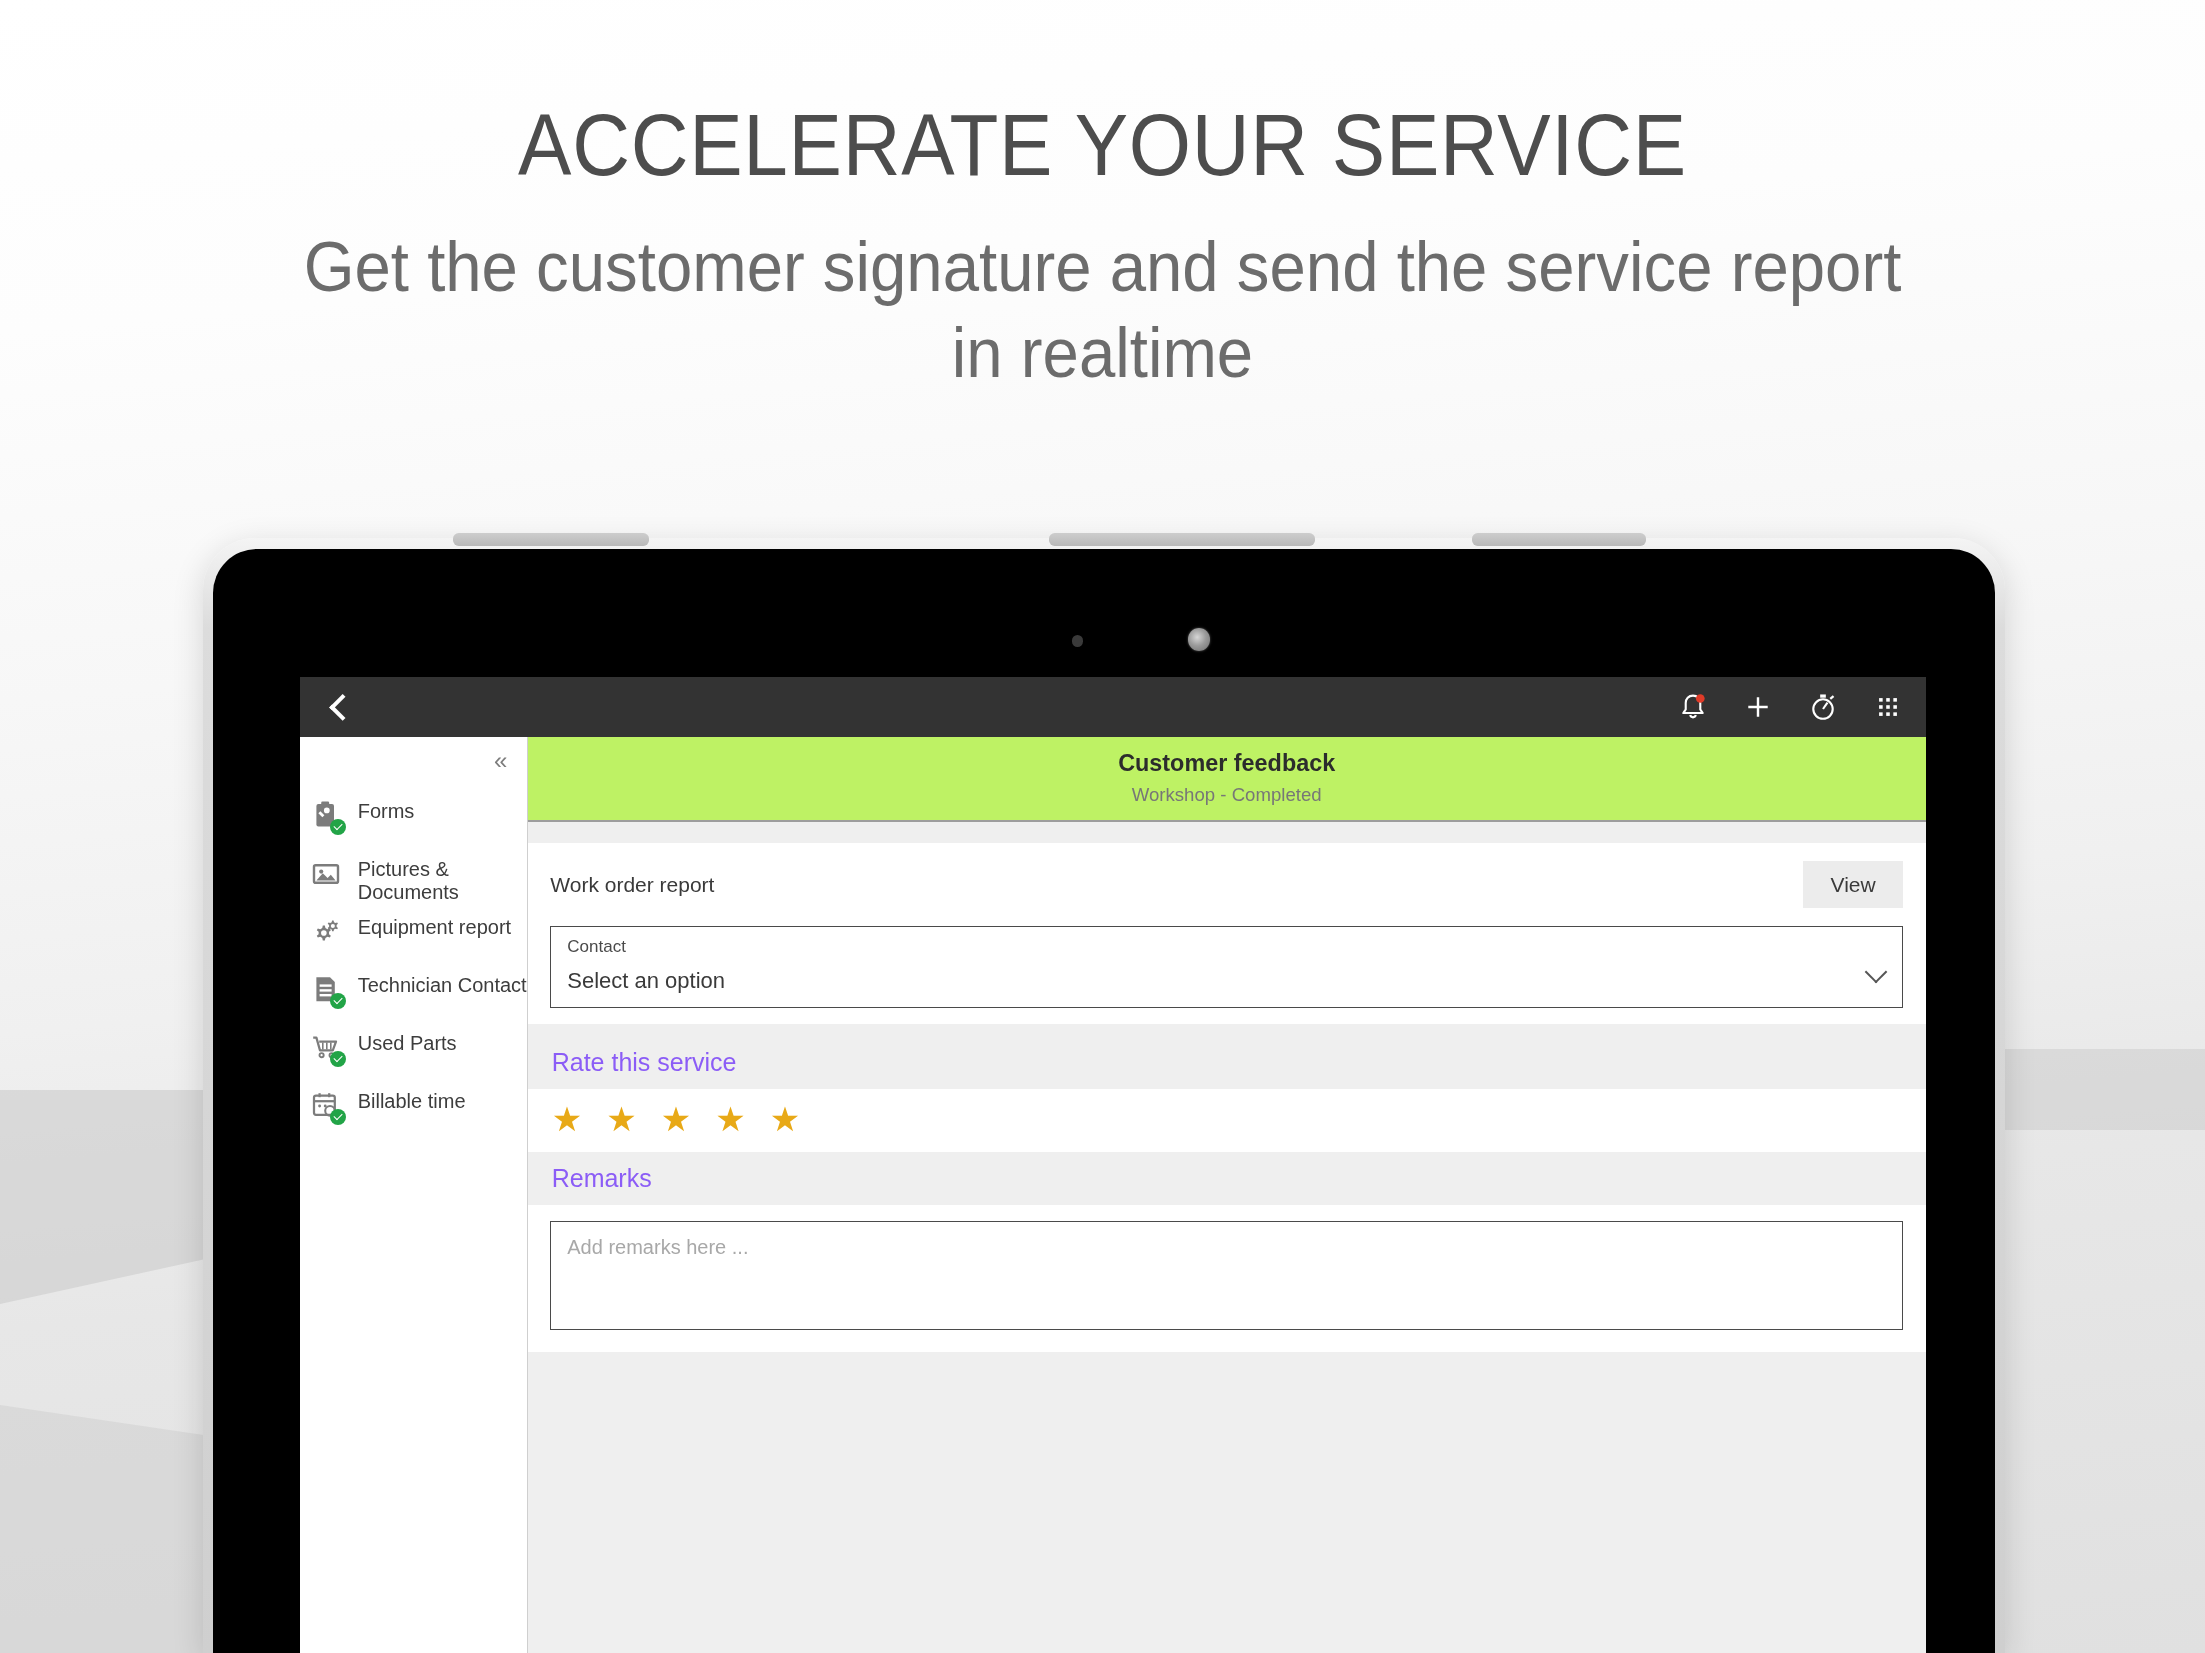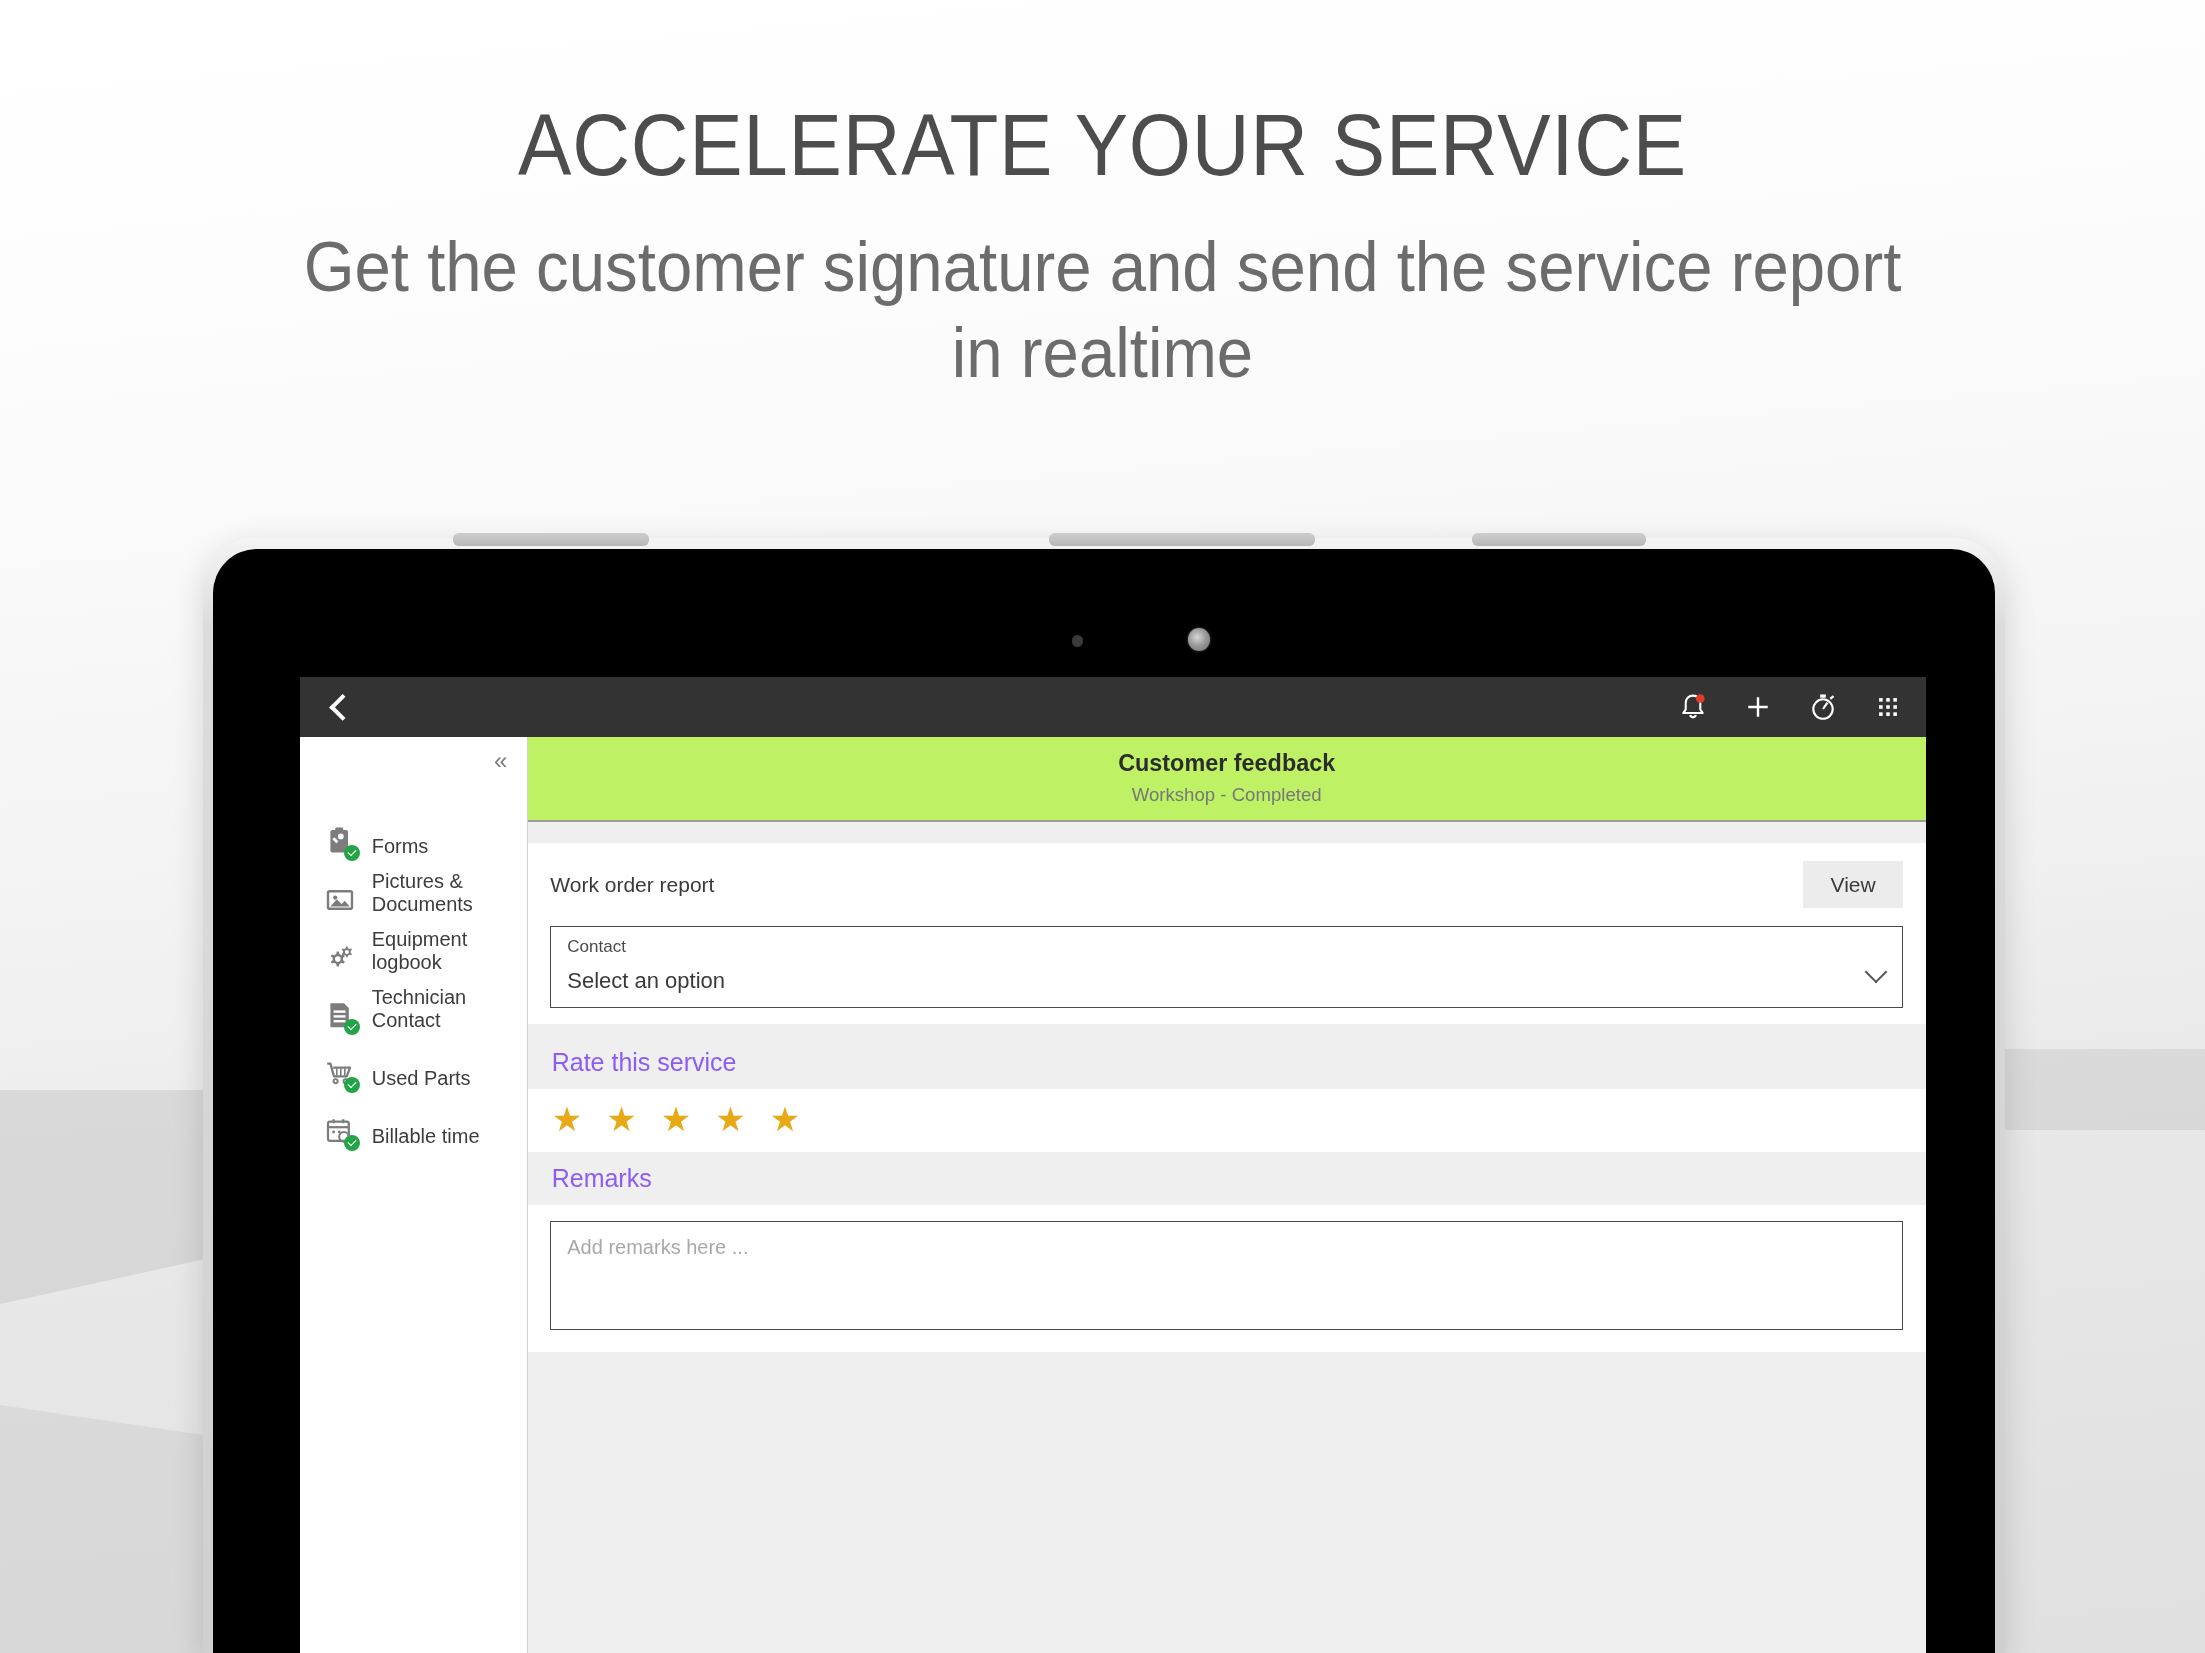--- a/index.html
+++ b/index.html
@@ -132,21 +132,21 @@
     width:228px; background:#fff; border-right:0.8px solid #cfcfcf;
     flex:none; display:flex; flex-direction:column;
   }
   #sidebar-collapse{
     height:48px; display:flex; align-items:center; justify-content:flex-end;
     padding-right:19.4px; cursor:pointer;
   }
   #sidebar-collapse span{ color:#7d7d7d; font-size:24px; line-height:1; }
   #sidebar-list{ padding-top:14.5px; }
   .side-item{
-    display:flex; align-items:flex-end; height:58px; padding-left:24px; cursor:pointer;
+    display:flex; align-items:flex-start; height:58px; padding-left:10px; cursor:pointer;
   }
   .side-ico{
     width:32px; height:32px; position:relative; flex:none; margin-right:16px;
     color:#7c7c7c;
   }
   .side-label{ font-size:20px; color:#3d3d3d; }
   .check-badge{
     position:absolute; right:-4px; bottom:-3.2px; width:16px; height:16px;
     background:#22a447; border-radius:50%;
   }
@@ -325,21 +325,21 @@
               <div class="side-ico">
                 <svg width="32" height="32" viewBox="0 0 40 40">
                   <g fill="#7c7c7c">
                     <path d="M16 12 l2.6 0 l.7 3.1 l2.5 1.4 l3-1 l1.3 2.2 l-2.3 2.1 l0 2.9 l2.3 2.1 l-1.3 2.2 l-3-1 l-2.5 1.4 l-.7 3.1 l-2.6 0 l-.7-3.1 l-2.5-1.4 l-3 1 l-1.3-2.2 l2.3-2.1 l0-2.9 l-2.3-2.1 l1.3-2.2 l3 1 l2.5-1.4 z"></path>
                     <circle cx="17.3" cy="21.2" r="3.5" fill="#ffffff"></circle>
                     <path d="M27.6 5.5 l1.9 0 l.5 2.3 l1.8 1 l2.2-.7 l.95 1.6 l-1.7 1.55 l0 2.1 l1.7 1.55 l-.95 1.6 l-2.2-.7 l-1.8 1 l-.5 2.3 l-1.9 0 l-.5-2.3 l-1.8-1 l-2.2 .7 l-.95-1.6 l1.7-1.55 l0-2.1 l-1.7-1.55 l.95-1.6 l2.2 .7 l1.8-1 z"></path>
                     <circle cx="28.55" cy="12.4" r="2.55" fill="#ffffff"></circle>
                   </g>
                 </svg>
               </div>
-              <div class="side-label">Equipment logbook</div>
+              <div class="side-label">Equipment report</div>
             </div>
 
             <div class="side-item">
               <div class="side-ico">
                 <svg width="32" height="32" viewBox="0 0 40 40">
                   <path d="M8 4 h17 l6 6 v24 h-23 z" fill="#7c7c7c"></path>
                   <g fill="#ffffff">
                     <rect x="12" y="13" width="15" height="3"></rect>
                     <rect x="12" y="19" width="15" height="3"></rect>
                     <rect x="12" y="25" width="15" height="3"></rect>

